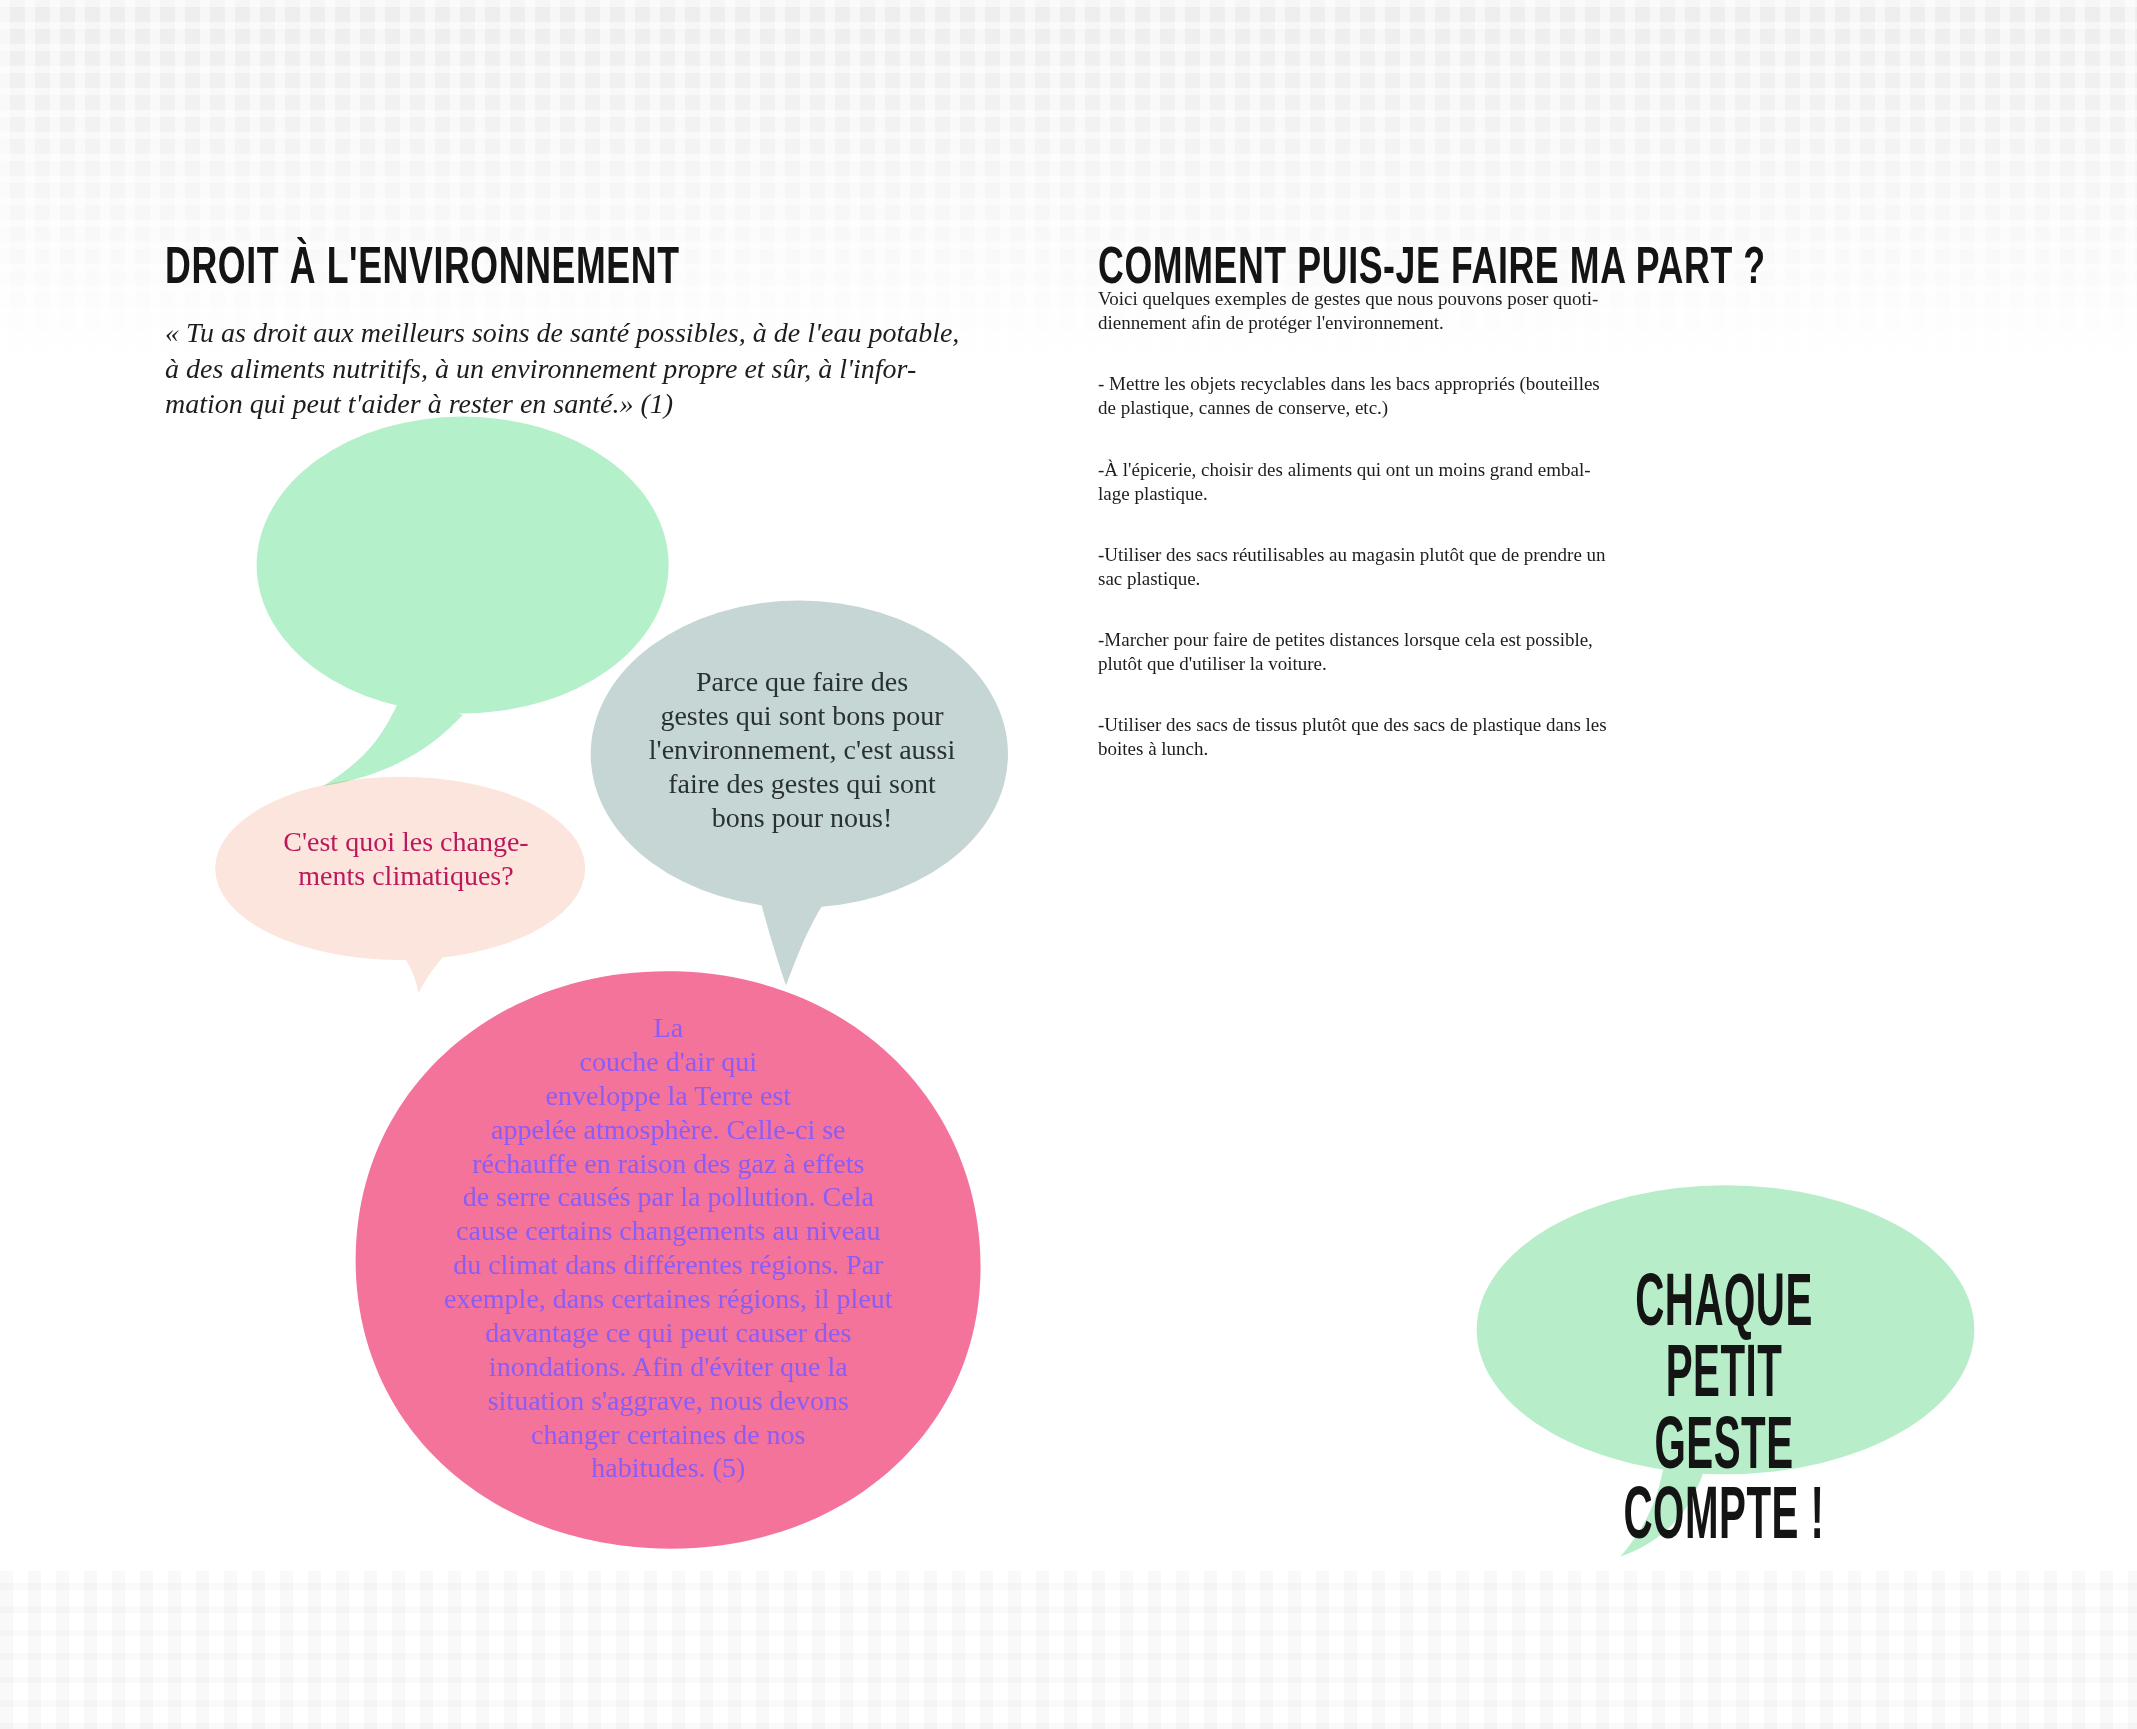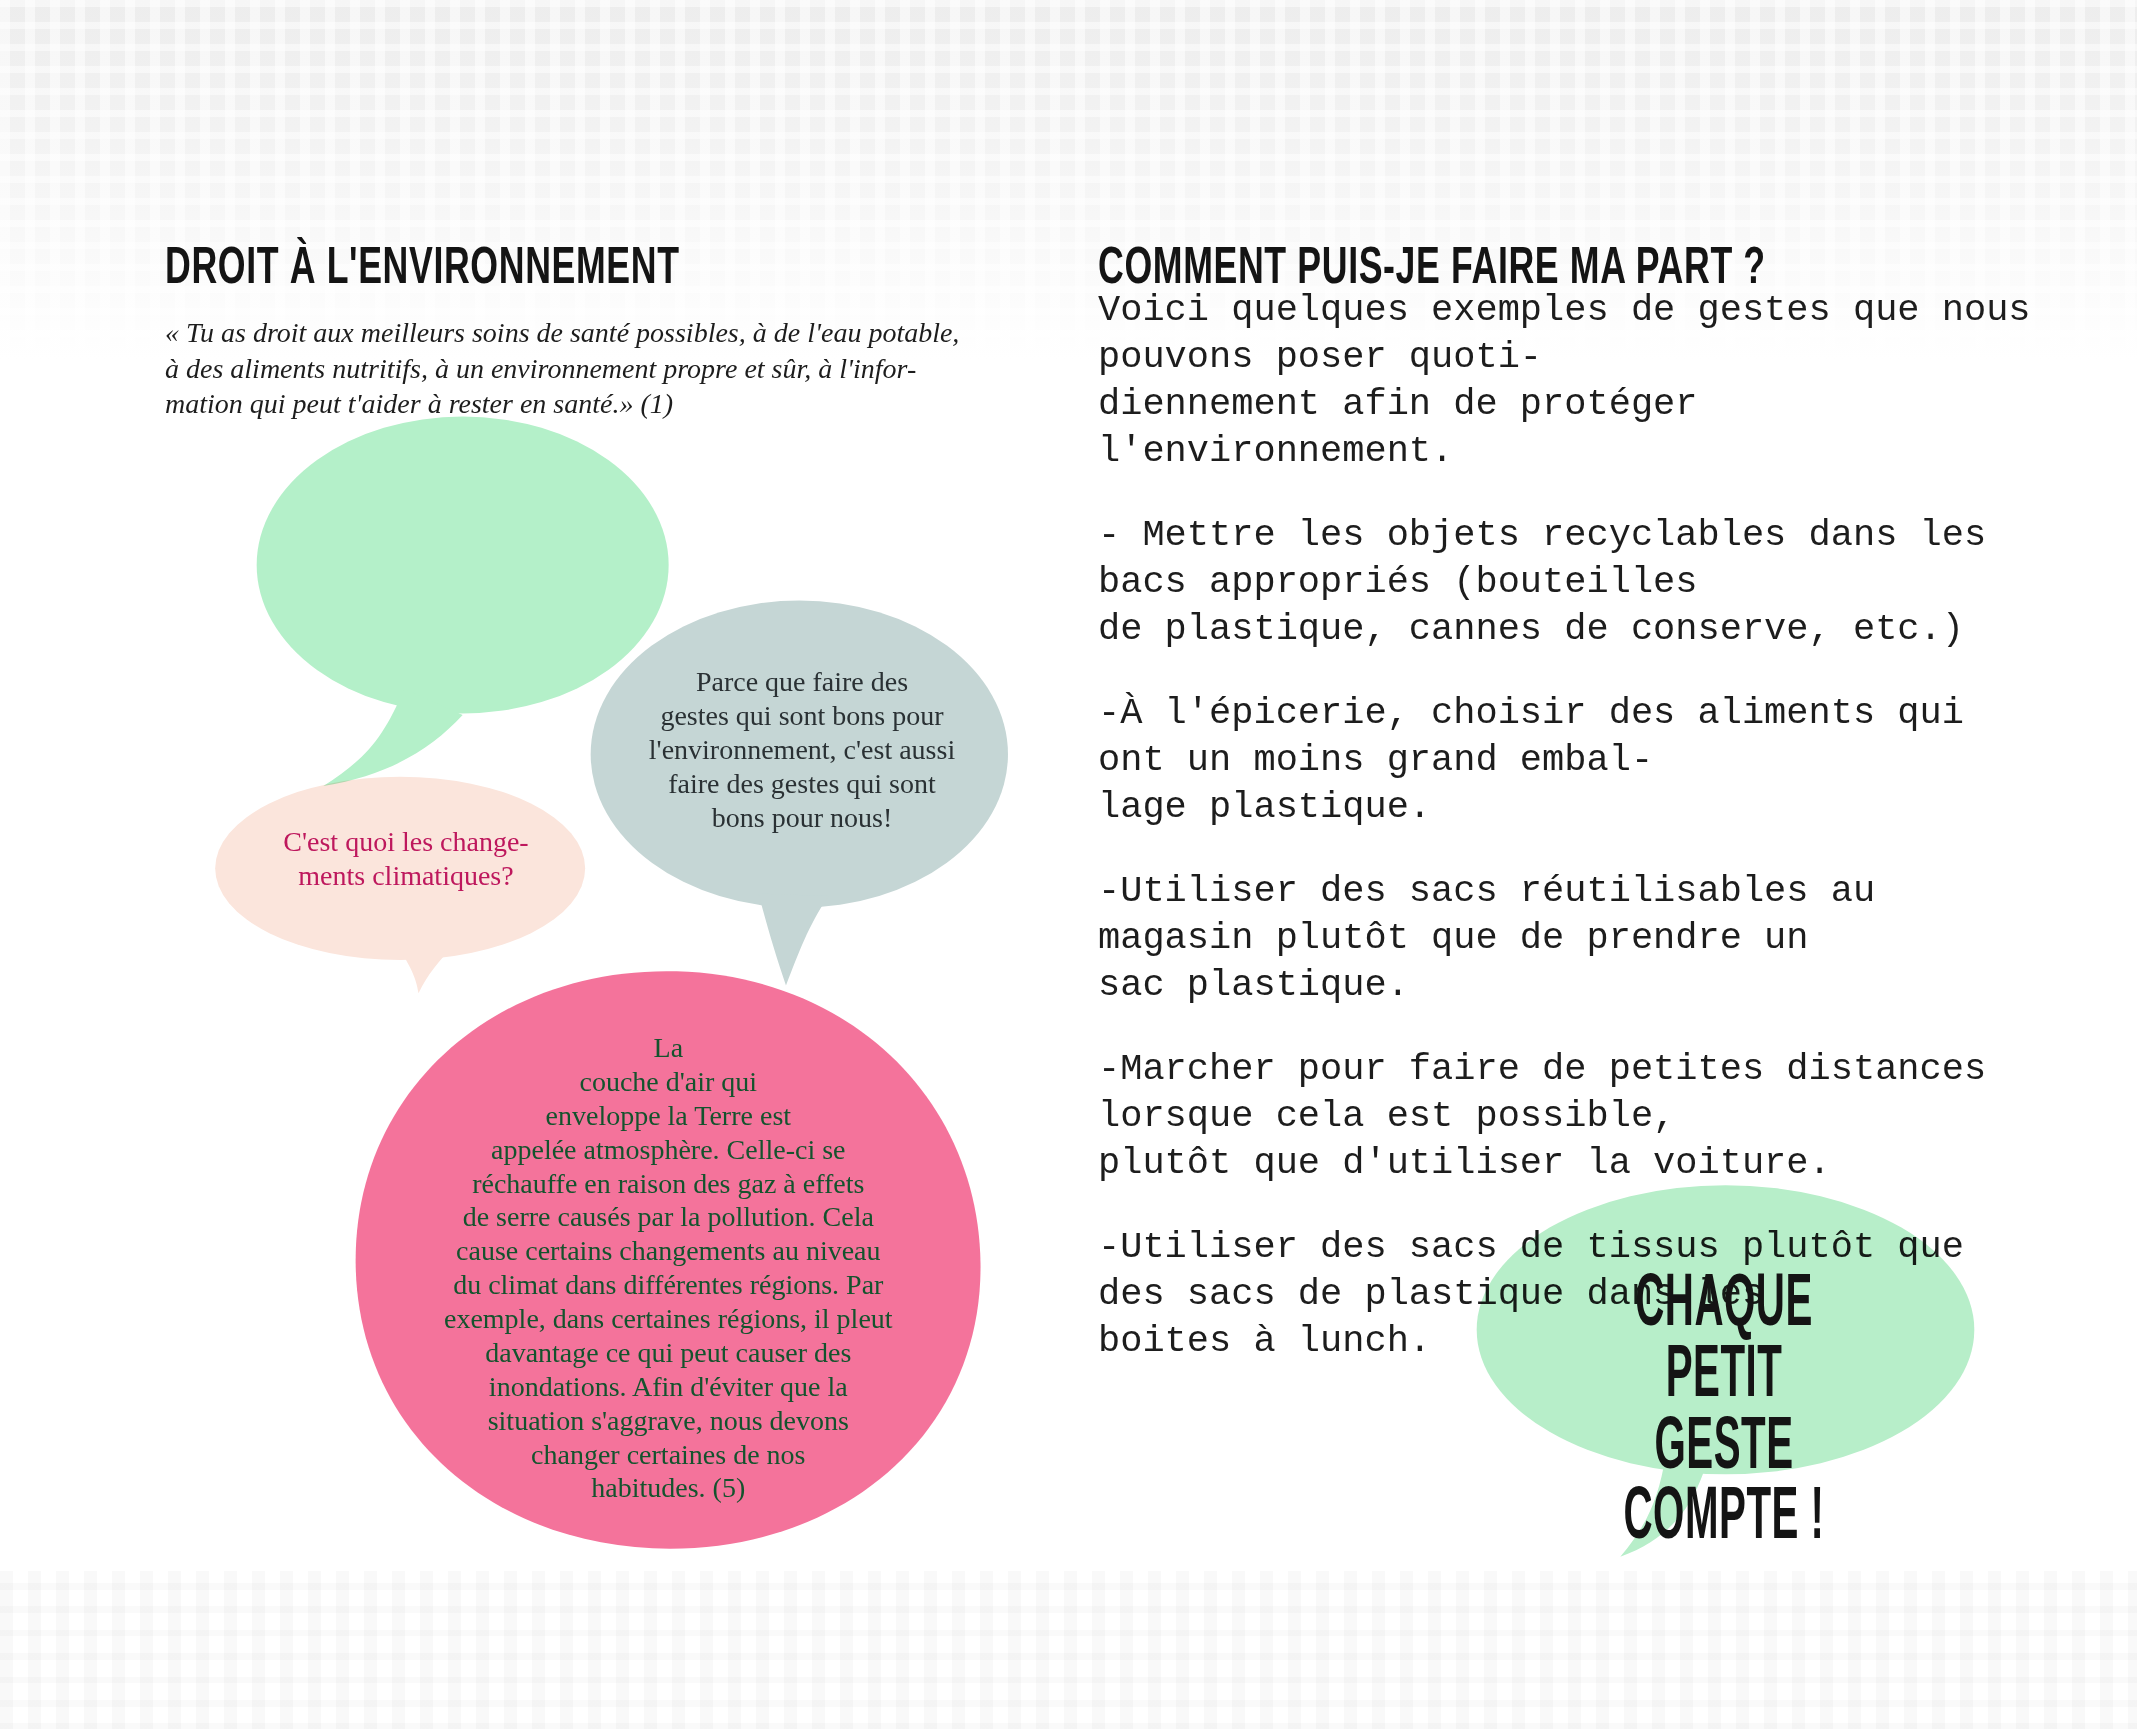--- a/index.html
+++ b/index.html
@@ -40,21 +40,21 @@
   .title-left  { left: 165px; top: 207px; }
   .title-right { left: 1098px; top: 207px; }
 
   .quote {
     position: absolute; left: 165px; top: 287px; width: 985px;
     font-size: 28px; line-height: 1.27; white-space: pre-line; font-style: italic;
   }
 
   .right-col {
     position: absolute; left: 1098px; top: 287px; width: 952px;
-    font-size: 37px; line-height: 1.27; font-family: Liberation Mono, monospace;
+    font-size: 19px; line-height: 1.27;
   }
   .right-col p { margin: 0 0 37px 0; white-space: pre-line; }
 
   .bubble { position: absolute; }
   .bubble svg { position: absolute; left: 0; top: 0; mix-blend-mode: multiply; }
   .bubble-text {
     position: absolute; text-align: center; white-space: pre-line;
     font-size: 28px; line-height: 1.21;
   }
   .bubble-green      { left: 250px;  top: 413px;  width: 442px; height: 384px; }
@@ -110,21 +110,21 @@
       <path d="M225 205 C 240 230, 247 242, 250 262 C 262 238, 274 224, 292 205 Z" fill="#fbe5dc"></path>
     </svg>
     <div class="bubble-text" style="color: #be185d;">C'est quoi les change-
 ments climatiques?</div>
   </div>
 
   <div class="bubble bubble-pink">
     <svg width="635" height="584" viewBox="0 0 760 700">
       <path d="M 390 4 C 600 10, 752 160, 754 355 C 756 555, 592 696, 382 696 C 172 696, 6 556, 5 352 C 4 145, 175 -2, 390 4 Z" fill="#f4739b"></path>
     </svg>
-    <div class="bubble-text" style="color: #14532d; margin-top: 20px;">La
+    <div class="bubble-text" style="color: #8b5cf6;">La
 couche d'air qui
 enveloppe la Terre est
 appelée atmosphère. Celle-ci se
 réchauffe en raison des gaz à effets
 de serre causés par la pollution. Cela
 cause certains changements au niveau
 du climat dans différentes régions. Par
 exemple, dans certaines régions, il pleut
 davantage ce qui peut causer des
 inondations. Afin d'éviter que la

